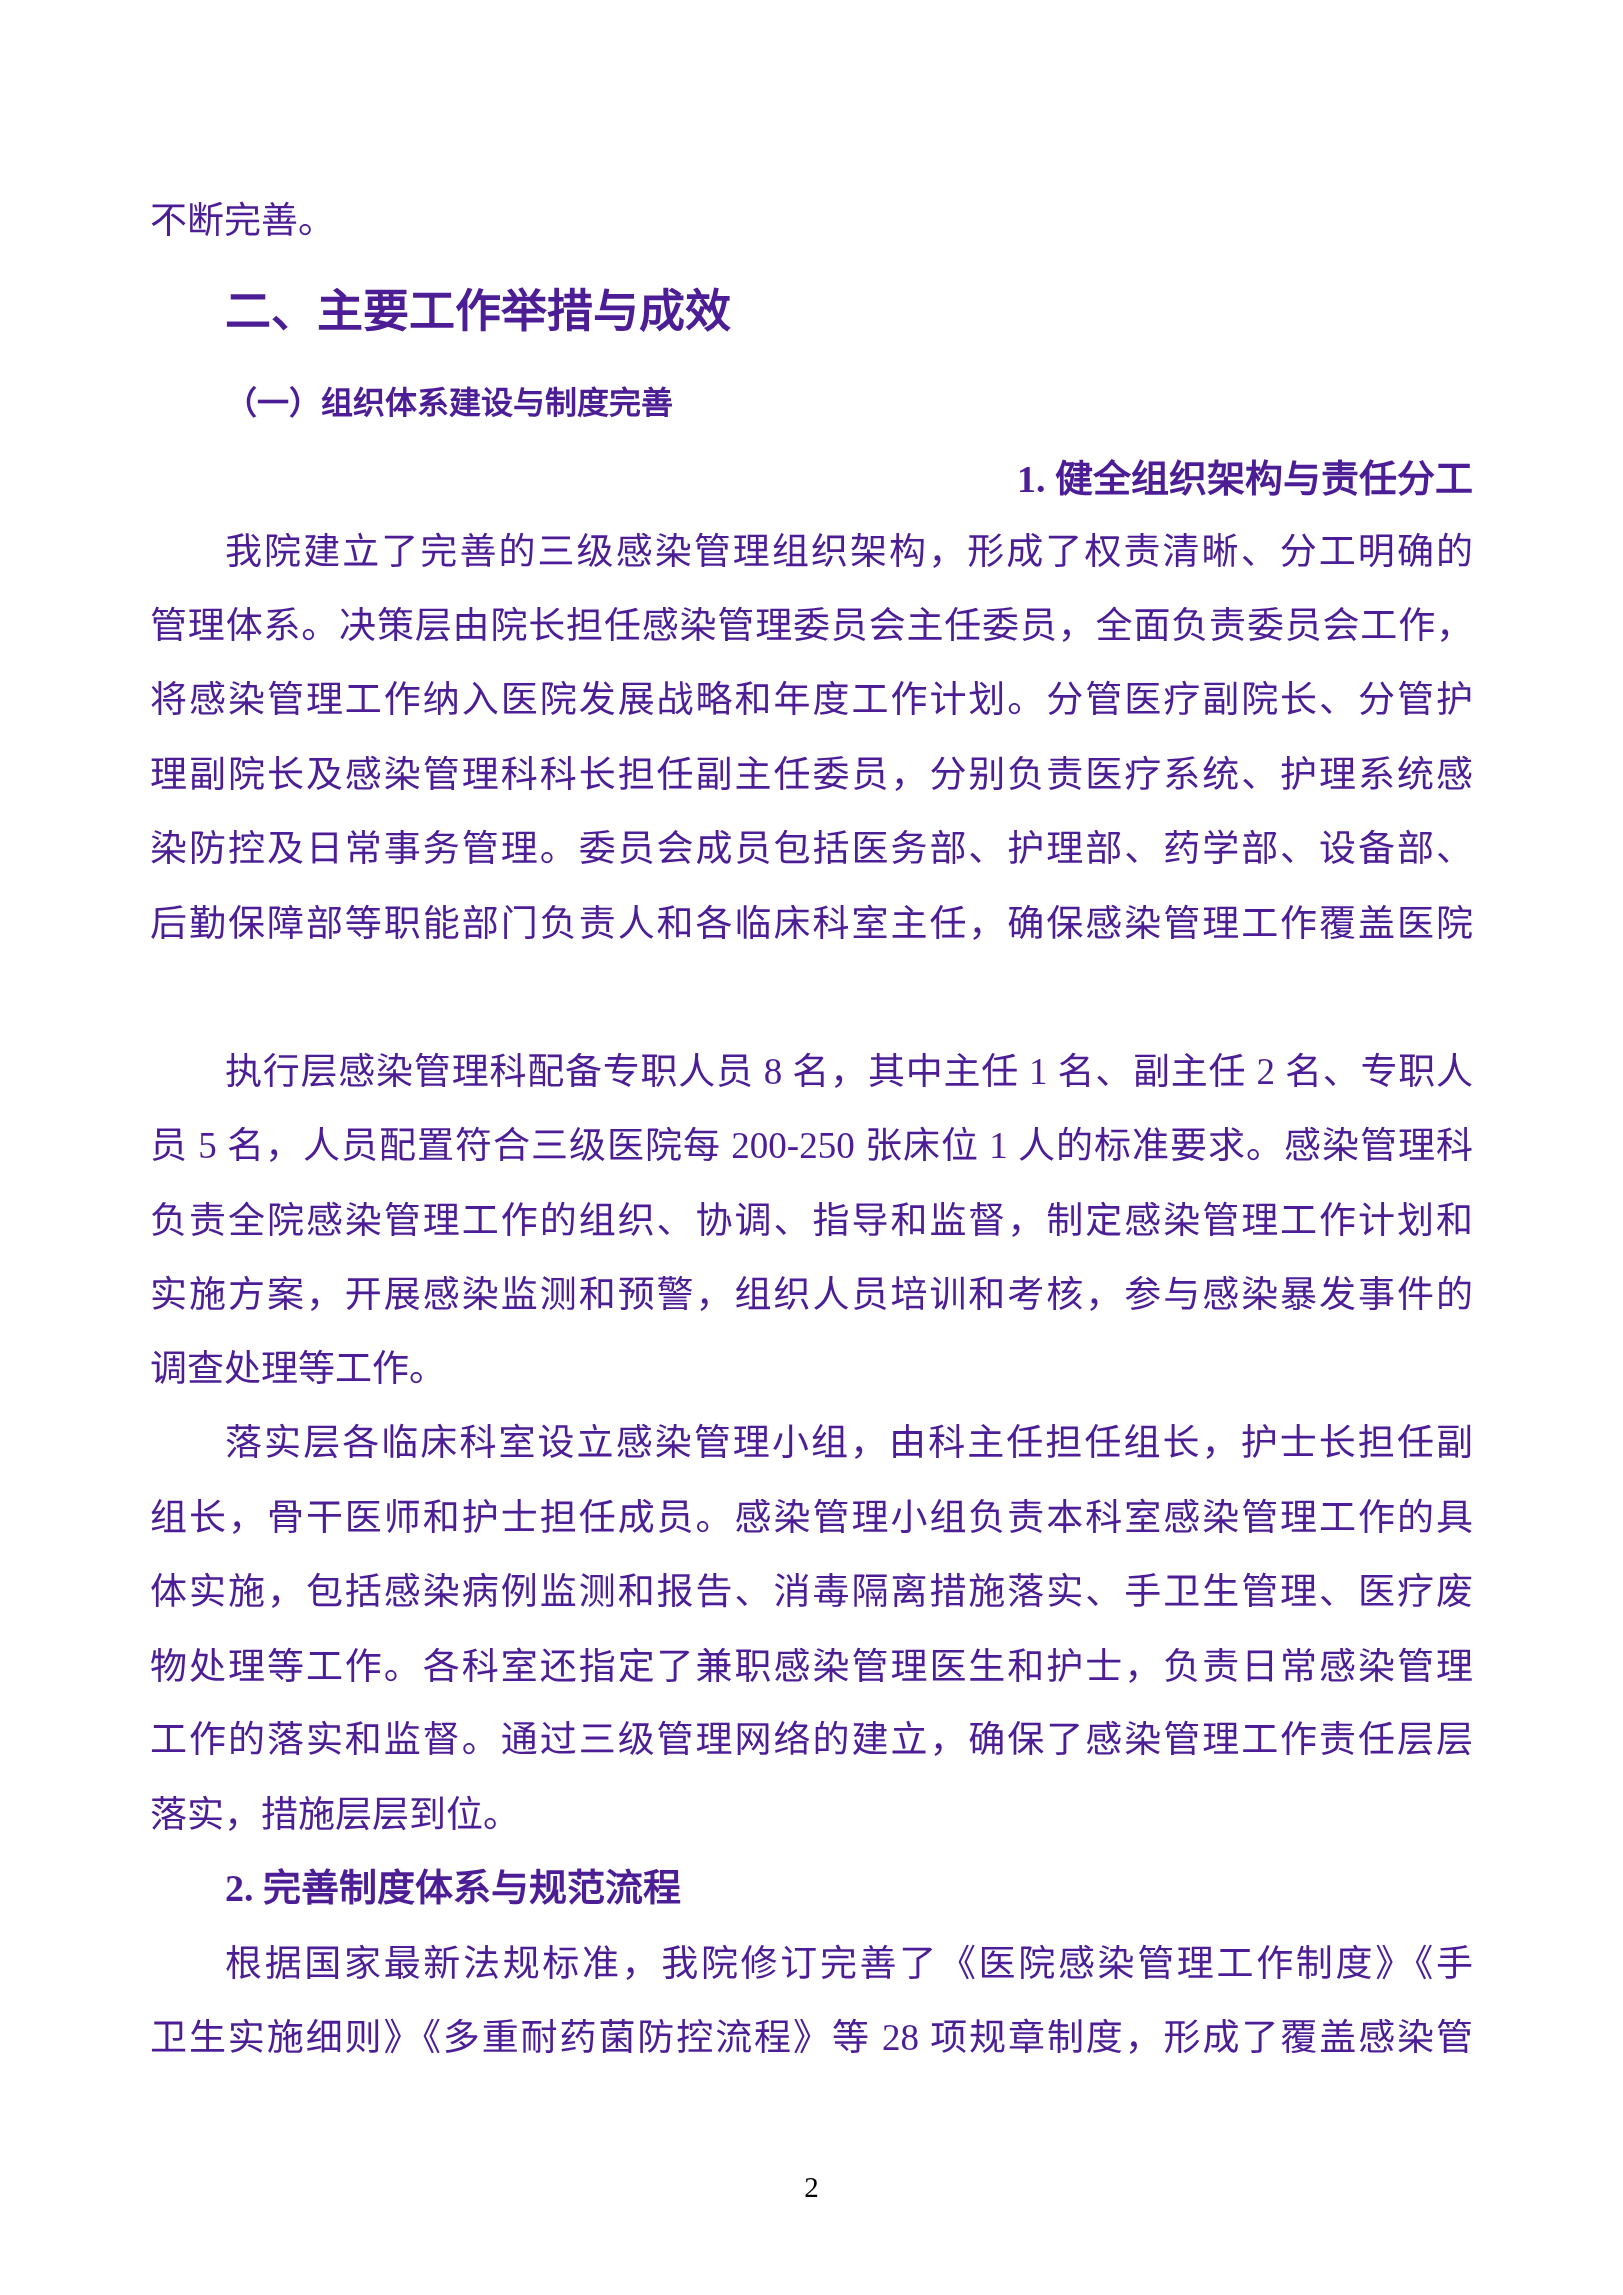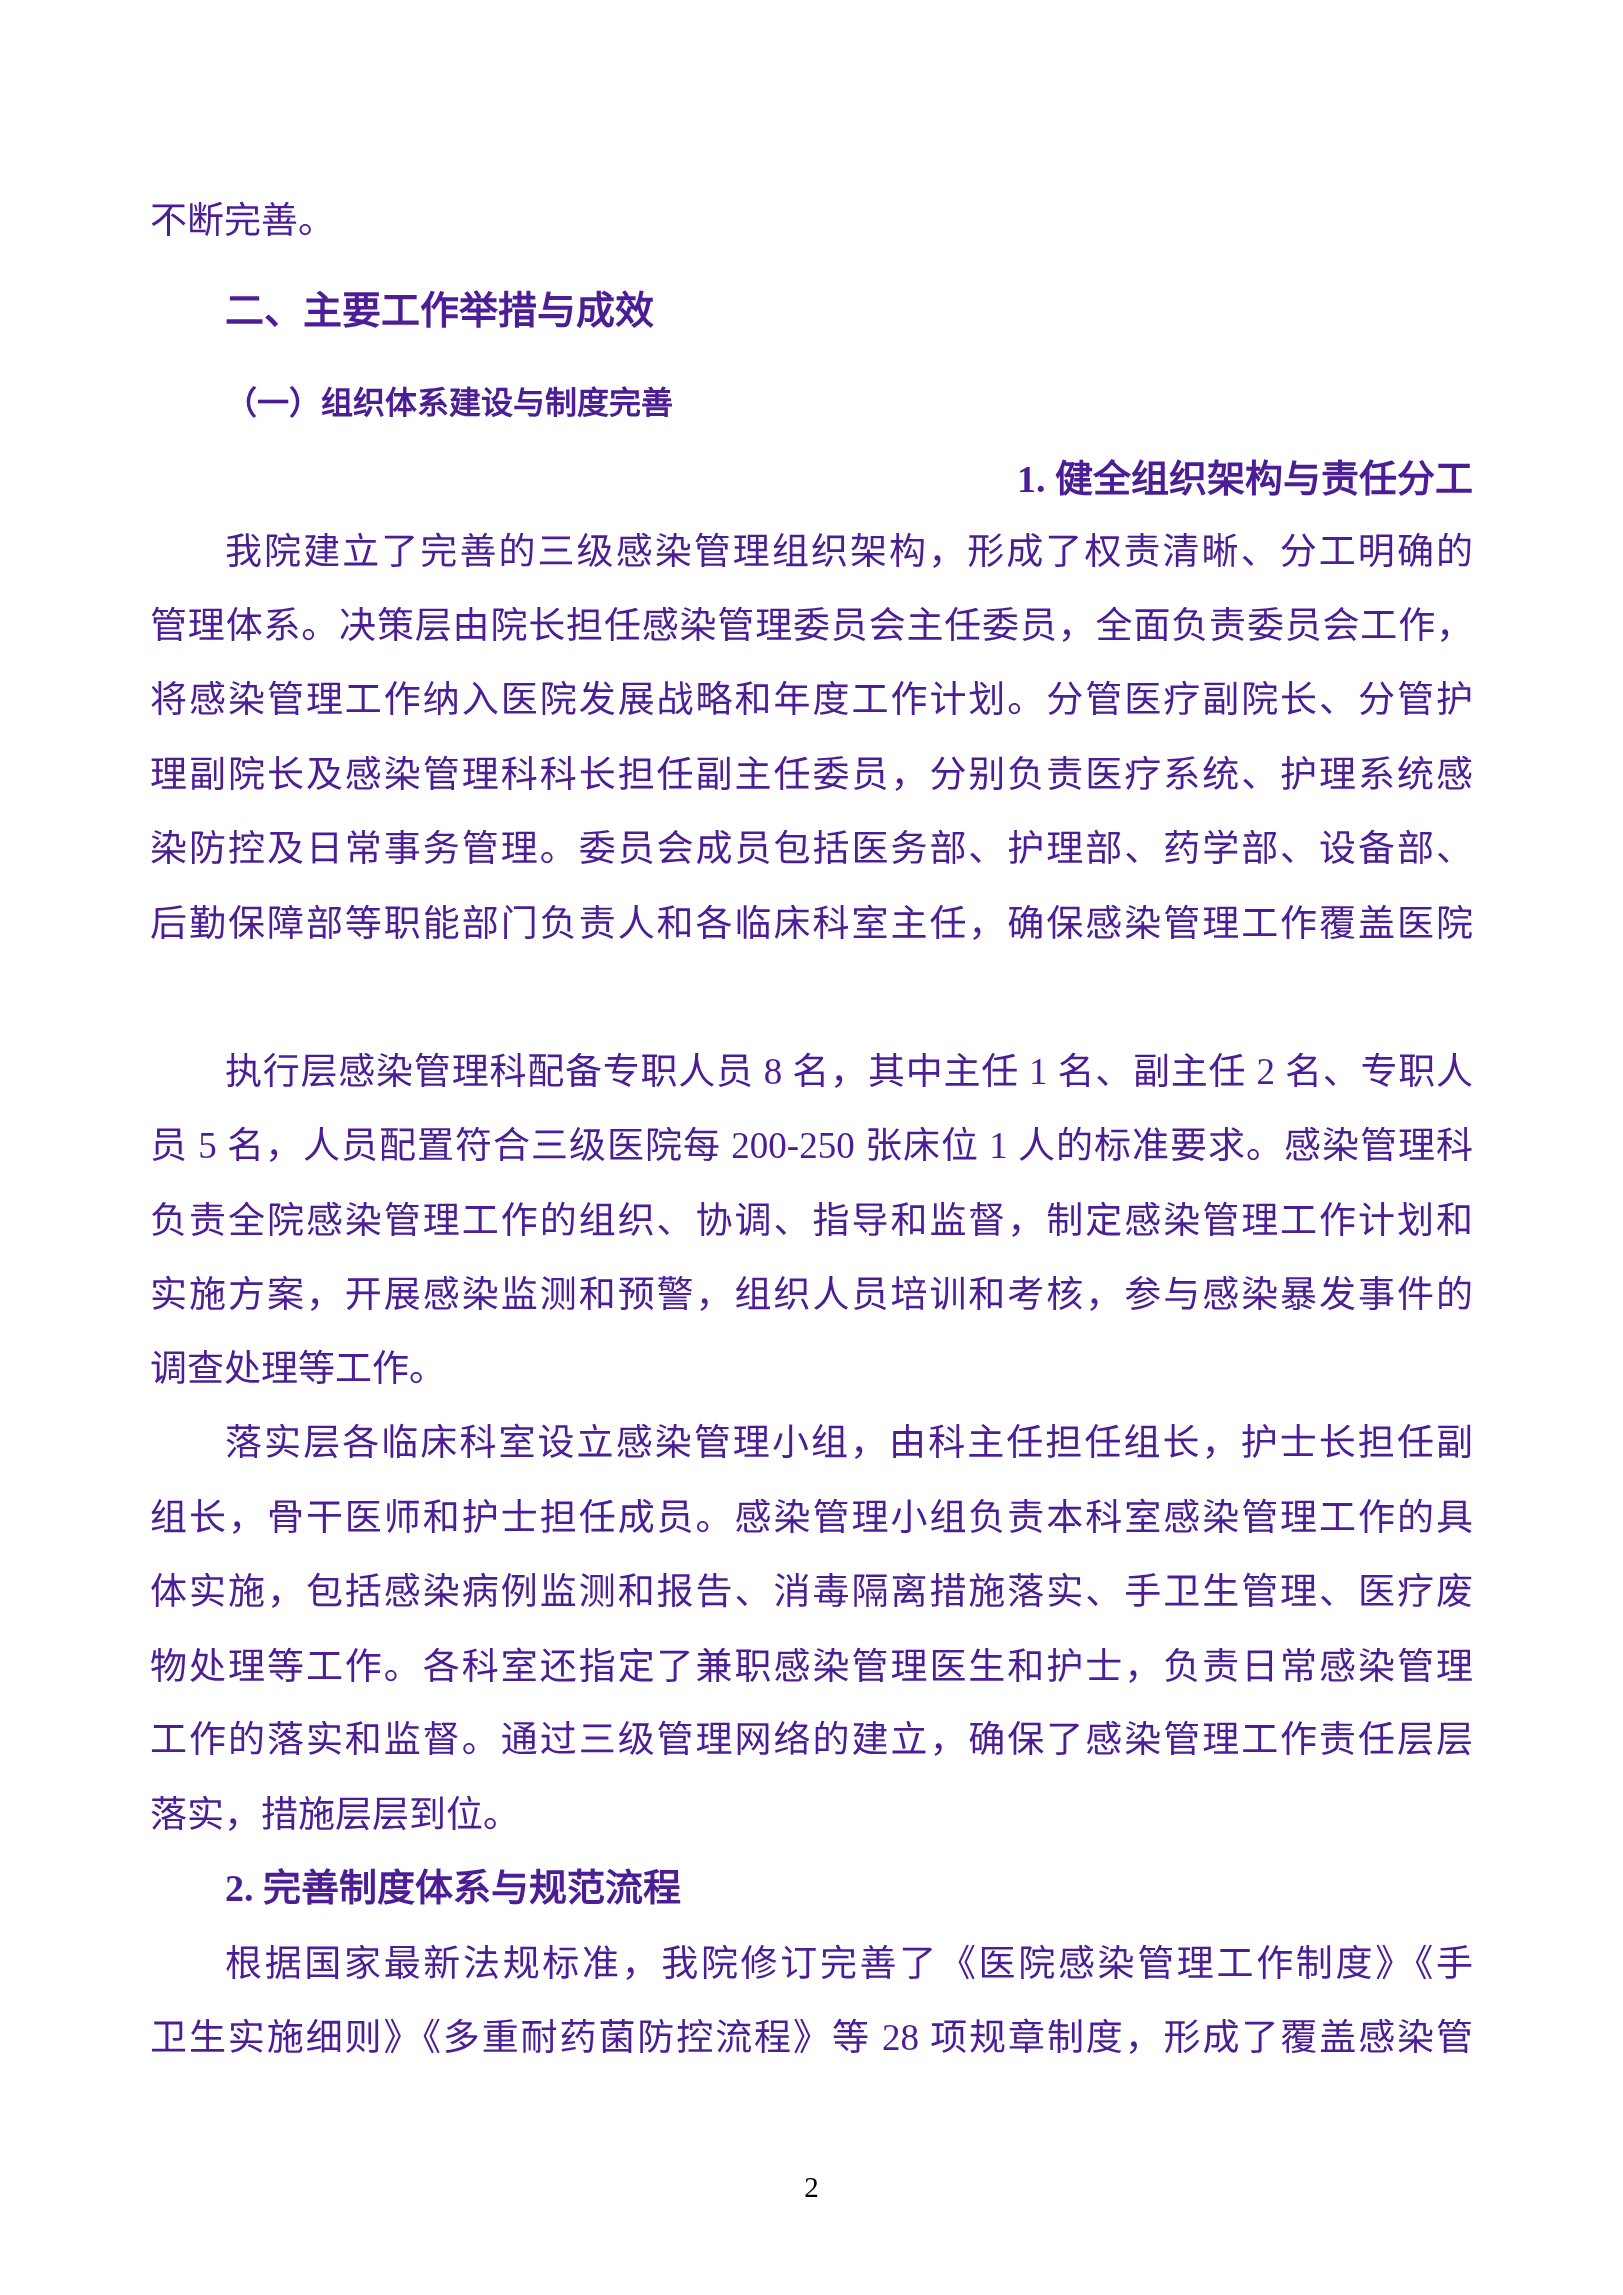--- a/index.html
+++ b/index.html
@@ -34,21 +34,21 @@
     text-align: justify;
     text-align-last: justify;
     text-justify: inter-ideograph;
     white-space: normal;
   }
   .indent-2 {
     padding-left: 75px;
   }
   .h1-line {
     font-family: "Liberation Sans", "DejaVu Sans", sans-serif;
-    font-size: 39px;
+    font-size: 46px;
     font-weight: 900;
     height: 98px;
     line-height: 98px;
   }
   .h2-line {
     font-family: "Liberation Sans", "DejaVu Sans", sans-serif;
     font-size: 32px;
     font-weight: 800;
     height: 75px;
     line-height: 75px;

